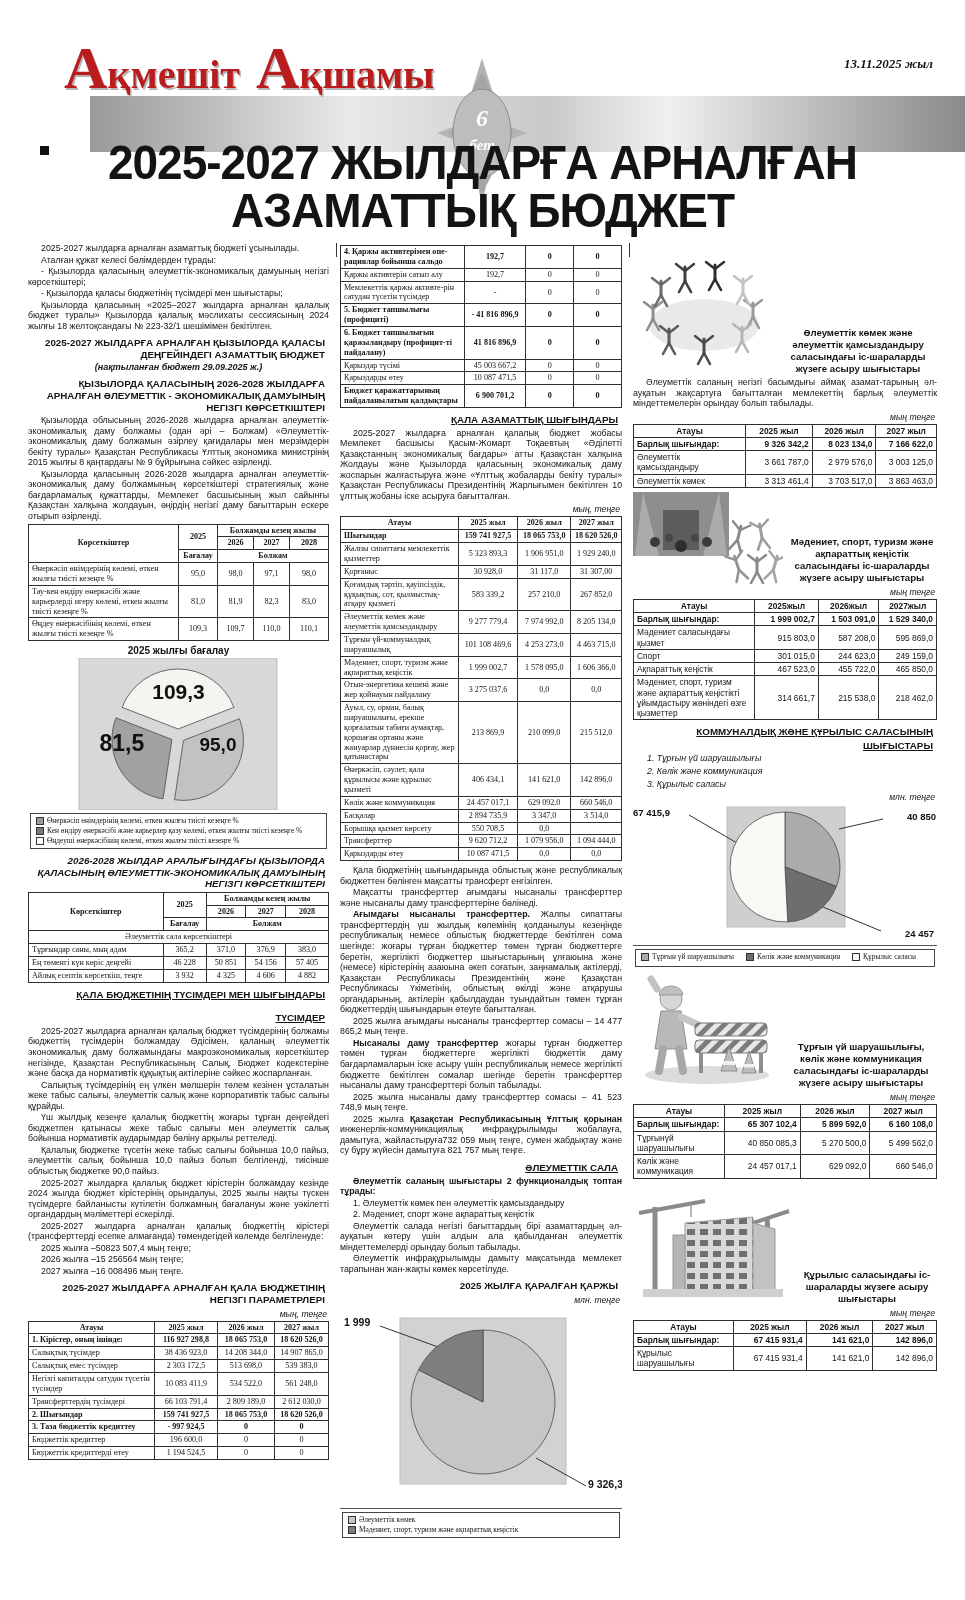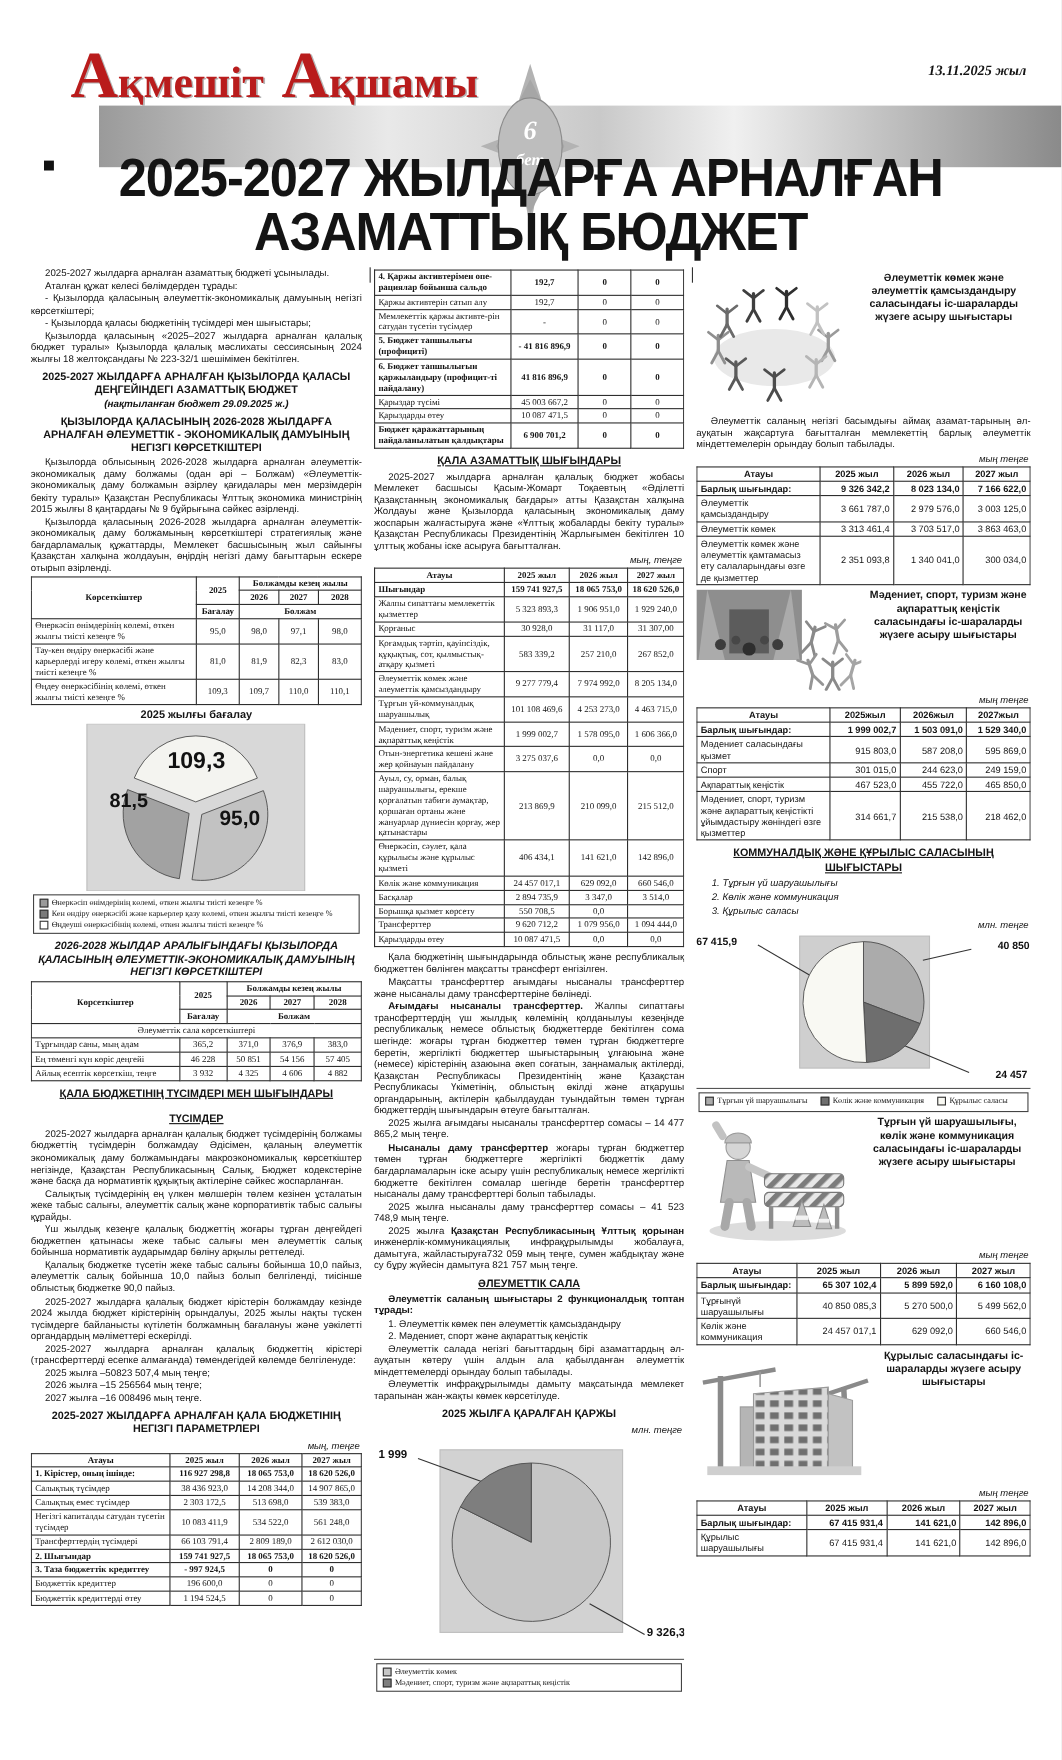--- a/index.html
+++ b/index.html
@@ -20,21 +20,21 @@
 .badge text{font-family:"Liberation Serif",serif;font-style:italic;fill:#fff}
 .headline{position:absolute;left:0;right:0;top:140px;text-align:center;font-weight:bold;
   font-size:46px;line-height:1.0;letter-spacing:-1px;transform:scaleY(1.06)}
 
 .cols{position:absolute;top:243px;left:28px;right:28px;bottom:4px;display:flex;gap:11px}
 .col{overflow:hidden}
 .col-l{width:302px}.col-m{width:283px}.col-r{width:305px}
 .colrule{position:absolute;top:243px;width:1px;height:14px;background:#333}
 p{margin:0 0 1px;text-indent:13px;text-align:justify;font-size:8.8px;line-height:1.2}
 p.it{}
-.hA{font-weight:bold;text-align:center;font-size:9.8px;line-height:1.18;margin:6px 4px 2px}
+.hA{font-weight:bold;text-align:right;font-size:9.8px;line-height:1.18;margin:6px 4px 2px}
 .hSub{font-weight:bold;font-style:italic;text-align:center;font-size:9px;margin-bottom:4px}
 .hIt{font-style:italic}
 .hU{text-decoration:underline}
 .unit{text-align:right;font-style:italic;font-size:8.6px;margin:3px 2px 1px;font-family:"Liberation Sans",sans-serif}
 
 table{width:100%;border-collapse:collapse;margin:2px 0 4px}
 td,th{border:1px solid #2e2e2e;padding:1px 3px;vertical-align:middle;font-size:8.1px;line-height:1.22}
 th{font-weight:bold;text-align:center}
 .tserif td,.tserif th{font-family:"Liberation Serif",serif}
 .tsans td,.tsans th{font-family:"Liberation Sans",sans-serif;font-size:8.4px}
@@ -43,35 +43,35 @@
 tr.rowb td{font-weight:bold}
 td.sec{text-align:center;font-weight:normal}
 
 .chart-title{font-weight:bold;text-align:center;font-size:10px;margin:4px 0 2px}
 .piewrap{position:relative;margin:0 auto}
 .p1{width:230px;height:152px}
 .p2{width:283px;height:198px}
 .p3{width:305px;height:138px}
 .bigval{position:absolute;font-weight:bold;color:#111}
 .v1a{left:0;right:0;top:22px;text-align:center;font-size:21px}
-.v1b{left:36px;top:60px;font-size:18px}
+.v1b{left:36px;top:72px;font-size:23px}
 .v1c{left:136px;top:76px;font-size:19px}
 .v2a{left:4px;top:10px;font-size:10.5px}
 .v2b{right:0;bottom:14px;font-size:10.5px}
 .v3a{left:0;top:4px;font-size:9.5px}
 .v3b{right:2px;top:8px;font-size:9.5px}
 .v3c{right:4px;bottom:2px;font-size:9.5px}
 .legendbox{border:1px solid #444;padding:2px 5px;font-size:7.4px;line-height:1.35;
   font-family:"Liberation Serif",serif;margin:3px 2px}
 .li{display:flex;align-items:center;gap:3px}
 .sq{width:6px;height:6px;border:1px solid #333;display:inline-block;flex:none}
 .legend-inline .li{display:inline-flex;margin-right:12px}
 .rule{border-top:1px solid #555;margin:4px 0 2px}
 
-.media{display:flex;align-items:flex-start;gap:4px;margin:4px 0 2px}
+.media{display:flex;align-items:flex-end;gap:4px;margin:4px 0 2px}
 .media .cap{flex:1;font-weight:bold;text-align:center;font-size:9.6px;line-height:1.25}
 .media svg{flex:none}
 .numlist{margin:2px 0 2px 14px;font-style:italic;font-size:9px}
 .numlist p{text-indent:0;margin-bottom:2px}
 </style>
 </head>
 <body>
 
 <div class="page">
 
@@ -582,26 +582,20 @@
               <td>Әлеуметтік қамсыздандыру</td>
               <td class="num">3 661 787,0</td>
               <td class="num">2 979 576,0</td>
               <td class="num">3 003 125,0</td>
             </tr>
             <tr>
               <td>Әлеуметтік көмек</td>
               <td class="num">3 313 461,4</td>
               <td class="num">3 703 517,0</td>
               <td class="num">3 863 463,0</td>
-            </tr>
-            <tr>
-              <td>Әлеуметтік көмек және әлеуметтік қамтамасыз ету салаларындағы өзге де қызметтер</td>
-              <td class="num">2 351 093,8</td>
-              <td class="num">1 340 041,0</td>
-              <td class="num">300 034,0</td>
             </tr>
           </tbody>
       </table>
 
       <div class="media">
         <svg width="150" height="92" viewBox="0 0 150 92">
           <rect x="0" y="0" width="96" height="64" fill="#8e8e8e"></rect>
           <polygon points="10,0 26,64 2,64" fill="#c7c7c7" opacity="0.5"></polygon>
           <polygon points="86,0 70,64 94,64" fill="#c7c7c7" opacity="0.5"></polygon>
           <rect x="30" y="18" width="36" height="40" fill="#5c5c5c"></rect>

